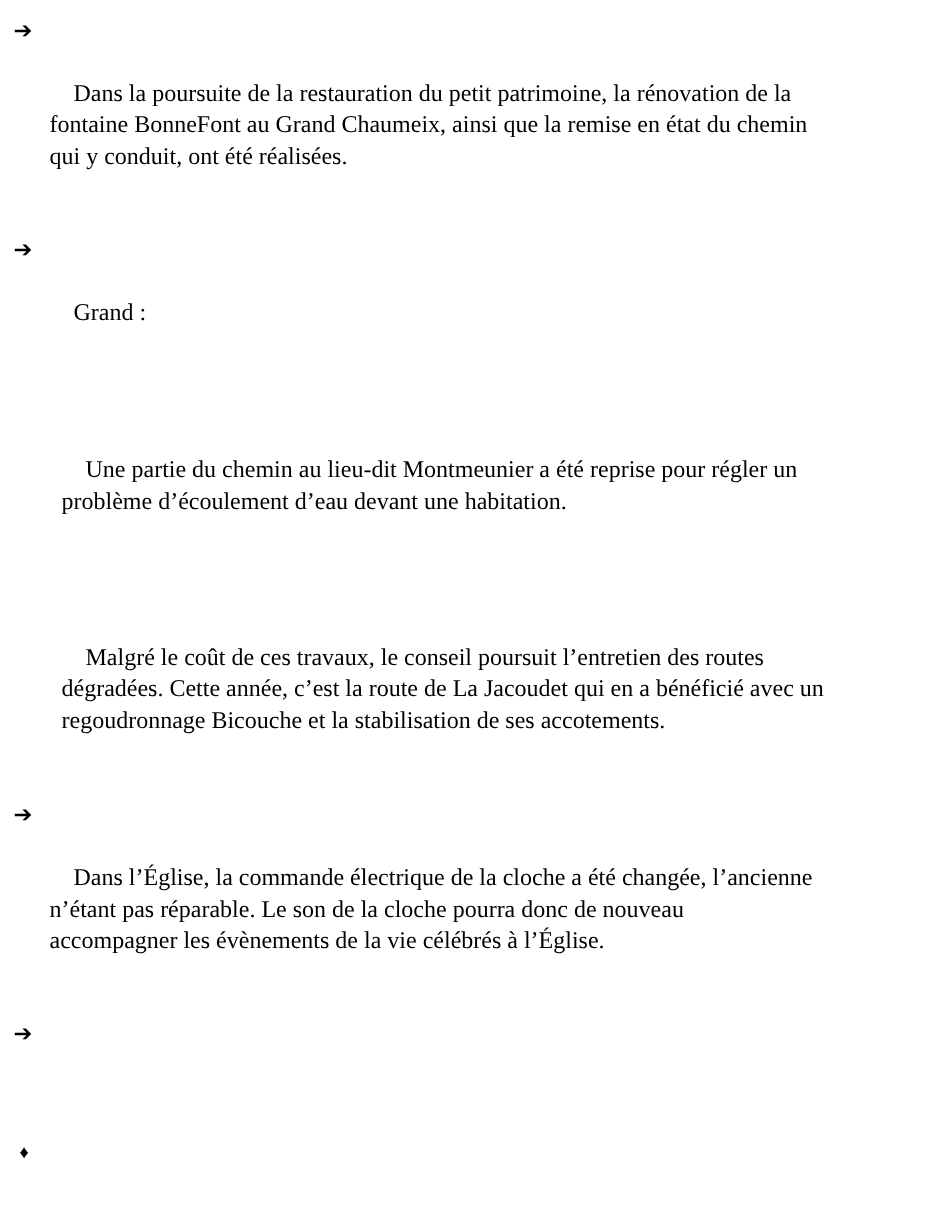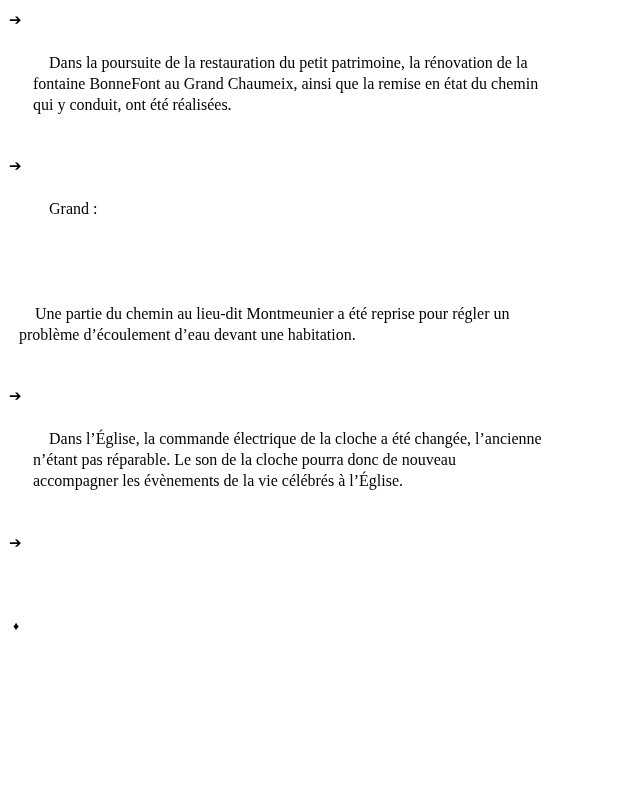--- a/index.html
+++ b/index.html
@@ -17,21 +17,21 @@
   #doc {
     padding: 10px 0 0 0;
   }
   .para {
     position: relative;
     margin: 0;
     white-space: pre;
   }
   .para.arrow   { padding-left: 33px; }
   .para.diamond { padding-left: 37px; }
-  .para.none    { padding-left: 19px; }
+  .para.none    { padding-left: 41px; }
   .bullet {
     position: absolute;
     top: 0;
     line-height: 21px;
     white-space: normal;
   }
   .arrow .bullet {
     left: 9px;
     font-family: "DejaVu Sans", sans-serif;
     font-size: 15px;
@@ -71,20 +71,26 @@
     <span class="bullet">➔</span>
     <span class="text"><span class="seg">Grand :</span></span>
   </div>
 
   <div class="para none">
     
     <span class="text"><span class="seg">Une partie du chemin au lieu-dit Montmeunier a été reprise pour régler un
 problème d’écoulement d’eau devant une habitation.</span></span>
   </div>
 
+  <div class="para none">
+    
+    <span class="text"><span class="seg">Malgré le coût de ces travaux, le conseil poursuit l’entretien des routes
+dégradées. Cette année, c’est la route de La Jacoudet qui en a bénéficié avec un
+regoudronnage Bicouche et la stabilisation de ses accotements.</span></span>
+  </div>
 
   <div class="para arrow">
     <span class="bullet">➔</span>
     <span class="text"><span class="seg">Dans l’Église, la commande électrique de la cloche a été changée, l’ancienne
 n’étant pas réparable. Le son de la cloche pourra donc de nouveau
 accompagner les évènements de la vie célébrés à l’Église.</span></span>
   </div>
 
   <div class="para arrow">
     <span class="bullet">➔</span>

